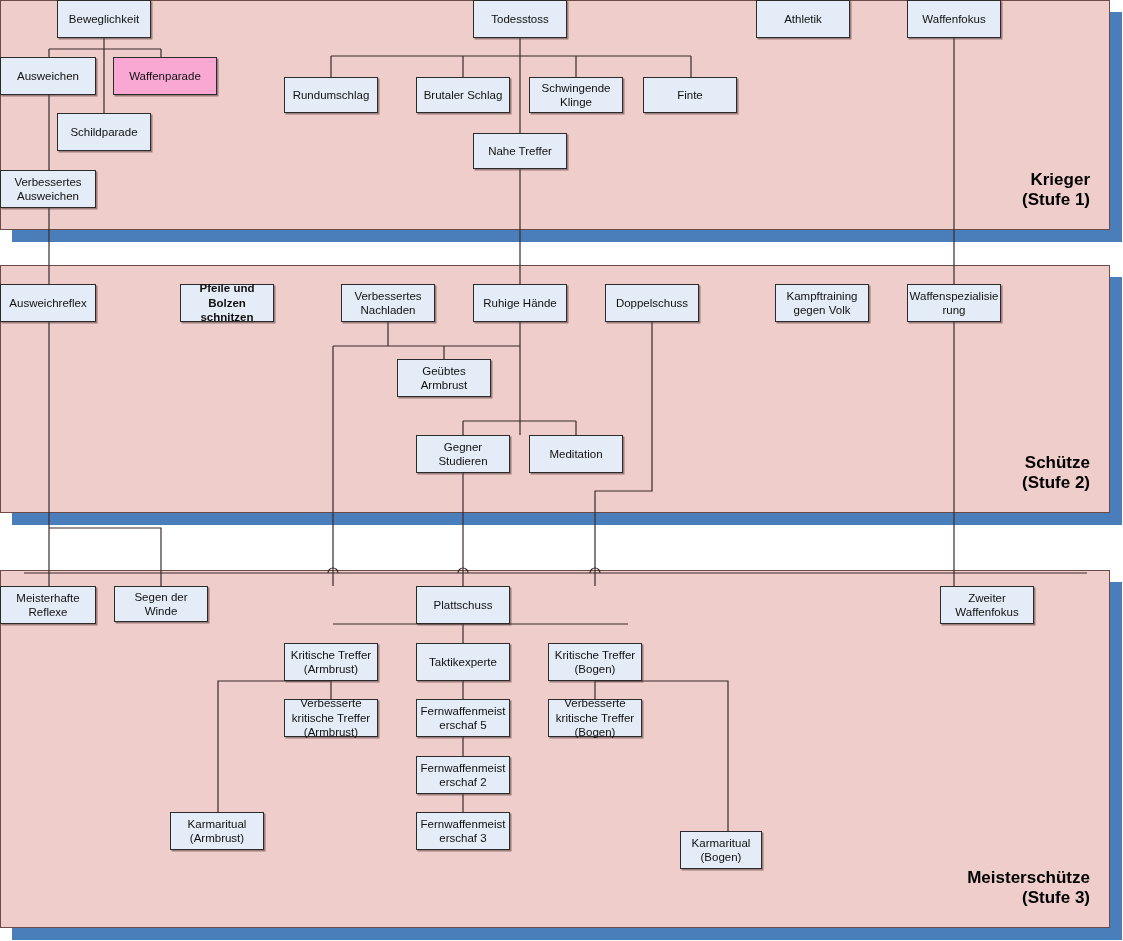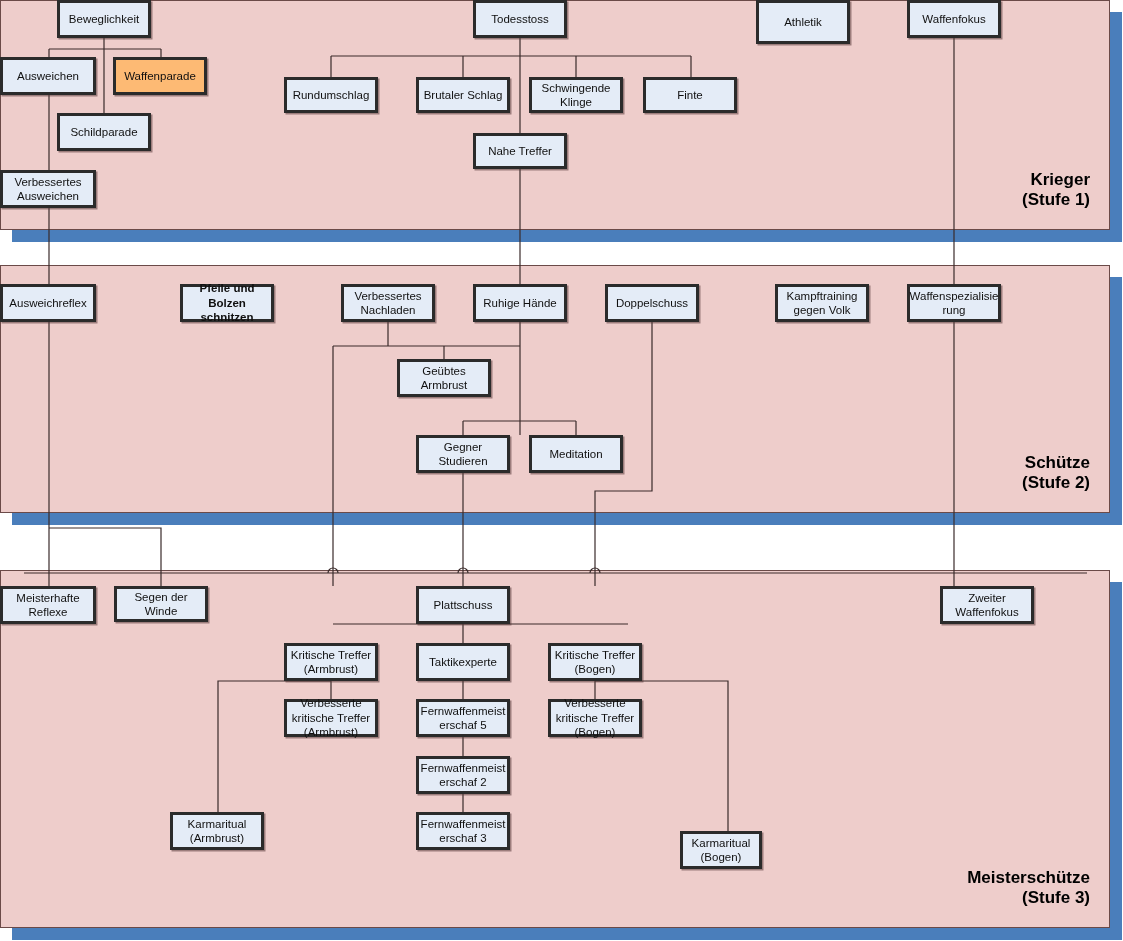--- a/index.html
+++ b/index.html
@@ -1,21 +1,21 @@
 <!DOCTYPE html>
 <html><head>
 <meta charset="utf-8">
 <style>
   html,body{margin:0;padding:0;background:#ffffff;}
   body{font-family:"Liberation Sans",sans-serif;}
   #stage{position:relative;width:1123px;height:941px;overflow:hidden;background:#fff;}
   .panel{position:absolute;background:#eecdcb;border:1px solid #6b4a48;box-sizing:border-box;}
   .panel-shadow{position:absolute;background:#4a7ebb;}
   .panel-label{position:absolute;font-weight:bold;font-size:17px;color:#000;text-align:right;line-height:1.15;white-space:pre-line;}
-  .node{position:absolute;background:#e4ecf7;border:3px solid #0c4a6e;box-sizing:border-box;
+  .node{position:absolute;background:#e4ecf7;border:1px solid #0c4a6e;box-sizing:border-box;
         display:flex;align-items:center;justify-content:center;text-align:center;
         font-size:11.5px;color:#101010;line-height:1.25;padding:4px 3px;
         box-shadow:1.5px 1.5px 0 rgba(90,60,60,0.55);}
   .node span{display:block;}
   svg.wires{position:absolute;left:0;top:0;width:1123px;height:941px;pointer-events:none;}
   svg.wires path,svg.wires line{stroke:#3a2b2b;stroke-width:1.2;fill:none;}
 </style>
 </head>
 <body>
 
@@ -72,21 +72,21 @@
       <path d="M590 573 A 5 5 0 0 1 600 573" stroke="#3a2b2b" fill="none"></path>
     </svg>
 
   <div id="nodes">
       <div class="node" style="left: 57px; top: 0px; width: 94px; height: 38px; background: rgb(228, 236, 247); border-color: rgb(43, 43, 43);">
         <span>Beweglichkeit</span>
       </div>
       <div class="node" style="left: 0px; top: 57px; width: 96px; height: 38px; background: rgb(228, 236, 247); border-color: rgb(43, 43, 43);">
         <span>Ausweichen</span>
       </div>
-      <div class="node" style="left: 113px; top: 57px; width: 94px; height: 38px; background: #fdba74; border-color: rgb(43, 43, 43);">
+      <div class="node" style="left: 113px; top: 57px; width: 104px; height: 38px; background: #f9a8d4; border-color: rgb(43, 43, 43);">
         <span>Waffenparade</span>
       </div>
       <div class="node" style="left: 57px; top: 113px; width: 94px; height: 38px; background: rgb(228, 236, 247); border-color: rgb(43, 43, 43);">
         <span>Schildparade</span>
       </div>
       <div class="node" style="left: 0px; top: 170px; width: 96px; height: 38px; background: rgb(228, 236, 247); border-color: rgb(43, 43, 43);">
         <span>Verbessertes Ausweichen</span>
       </div>
       <div class="node" style="left: 473px; top: 0px; width: 94px; height: 38px; background: rgb(228, 236, 247); border-color: rgb(43, 43, 43);">
         <span>Todesstoss</span>
@@ -99,21 +99,21 @@
       </div>
       <div class="node" style="left: 529px; top: 77px; width: 94px; height: 36px; background: rgb(228, 236, 247); border-color: rgb(43, 43, 43);">
         <span>Schwingende Klinge</span>
       </div>
       <div class="node" style="left: 643px; top: 77px; width: 94px; height: 36px; background: rgb(228, 236, 247); border-color: rgb(43, 43, 43);">
         <span>Finte</span>
       </div>
       <div class="node" style="left: 473px; top: 133px; width: 94px; height: 36px; background: rgb(228, 236, 247); border-color: rgb(43, 43, 43);">
         <span>Nahe Treffer</span>
       </div>
-      <div class="node" style="left: 756px; top: 0px; width: 94px; height: 44px; background: rgb(228, 236, 247); border-color: rgb(43, 43, 43);">
+      <div class="node" style="left: 756px; top: 0px; width: 94px; height: 38px; background: rgb(228, 236, 247); border-color: rgb(43, 43, 43);">
         <span>Athletik</span>
       </div>
       <div class="node" style="left: 907px; top: 0px; width: 94px; height: 38px; background: rgb(228, 236, 247); border-color: rgb(43, 43, 43);">
         <span>Waffenfokus</span>
       </div>
       <div class="node" style="left: 0px; top: 284px; width: 96px; height: 38px; background: rgb(228, 236, 247); border-color: rgb(43, 43, 43);">
         <span>Ausweichreflex</span>
       </div>
       <div class="node" style="left: 180px; top: 284px; width: 94px; height: 38px; background: rgb(228, 236, 247); border-color: rgb(43, 43, 43); font-weight: bold;">
         <span>Pfeile und Bolzen schnitzen</span>

